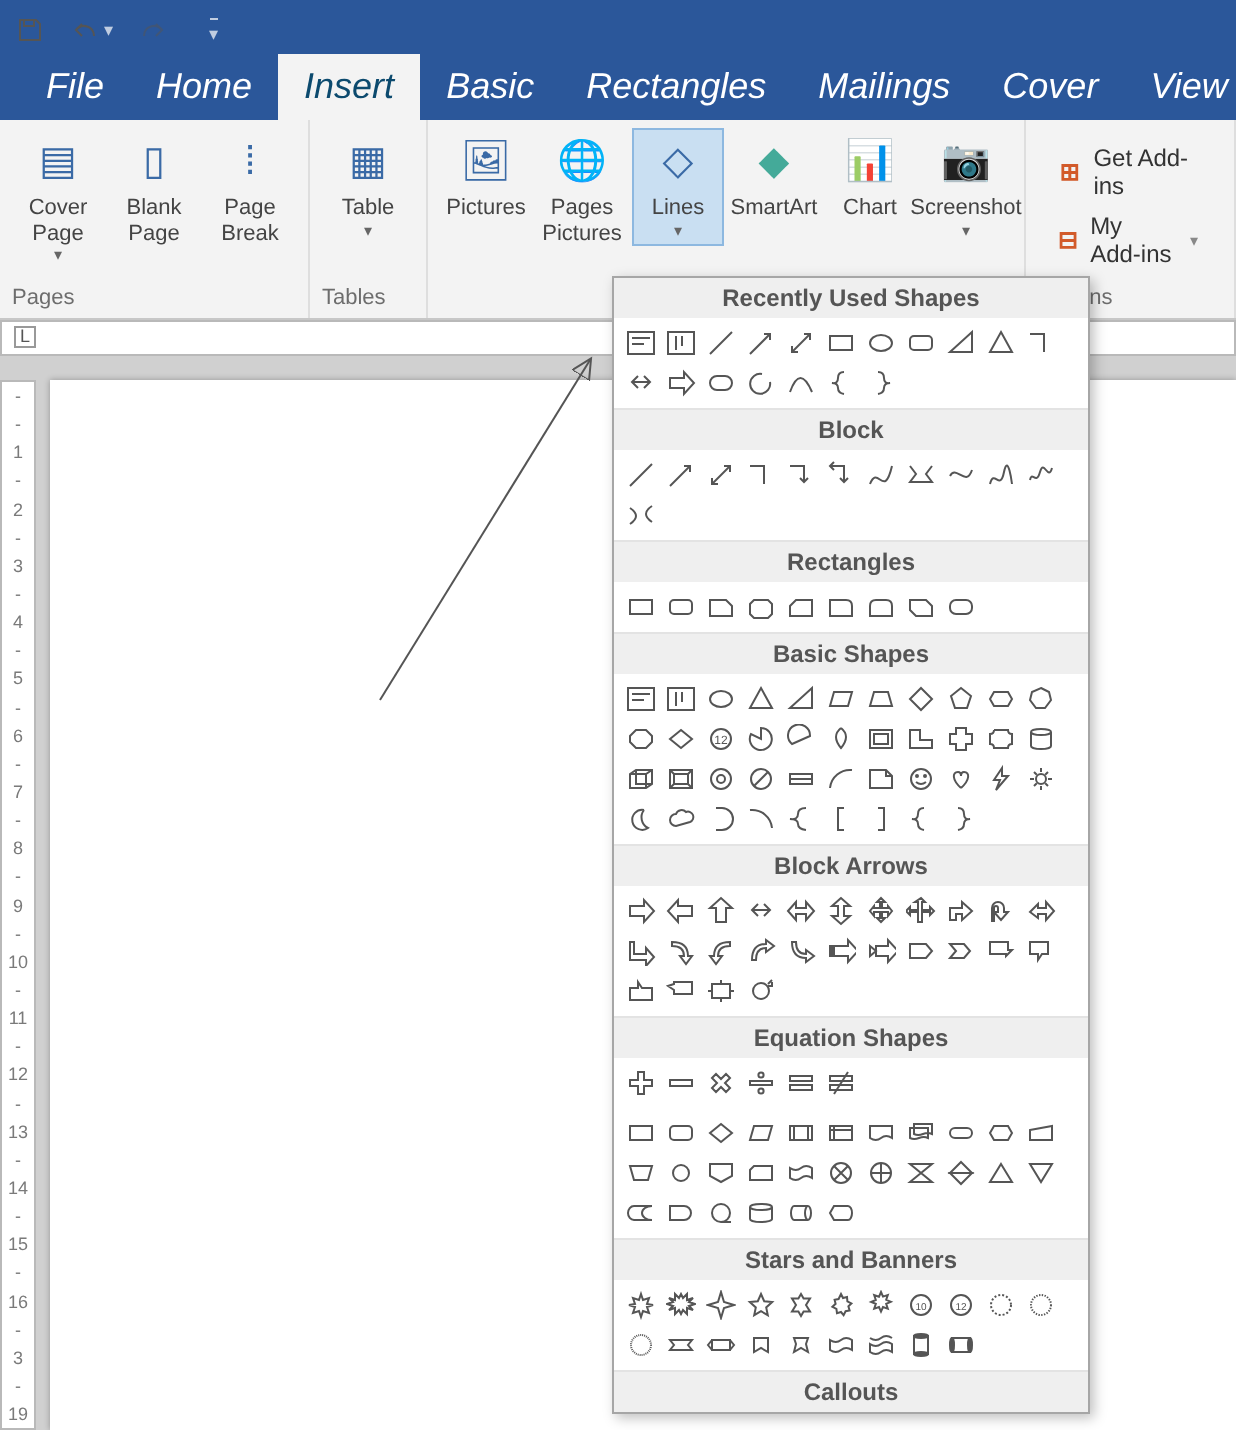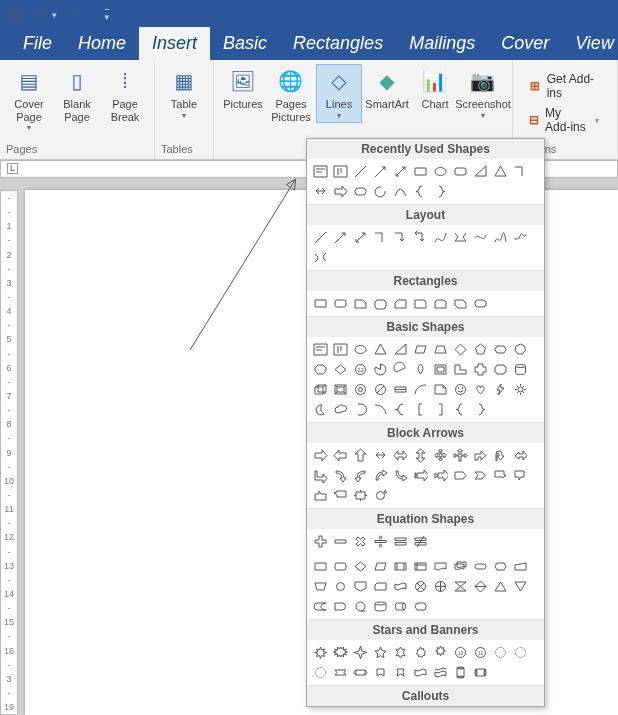--- a/index.html
+++ b/index.html
@@ -313,21 +313,21 @@
         <svg viewBox="0 0 15 15">
           <path d="M9 2q-3 0-3 3t-3 2.5q3 0 3 2.5t3 3"></path>
         </svg>
       </div>
       <div class="shp">
         <svg viewBox="0 0 15 15">
           <path d="M6 2q3 0 3 3t3 2.5q-3 0-3 2.5t-3 3"></path>
         </svg>
       </div>
     </div>
-    <div class="cat-hdr">Layout</div>
+    <div class="cat-hdr">Block</div>
     <div class="cat-body">
       <div class="shp">
         <svg viewBox="0 0 15 15">
           <line x1="2" y1="13" x2="13" y2="2"></line>
         </svg>
       </div>
       <div class="shp">
         <svg viewBox="0 0 15 15">
           <line x1="2" y1="13" x2="12" y2="3"></line>
           <path d="M9 3h3v3"></path>

